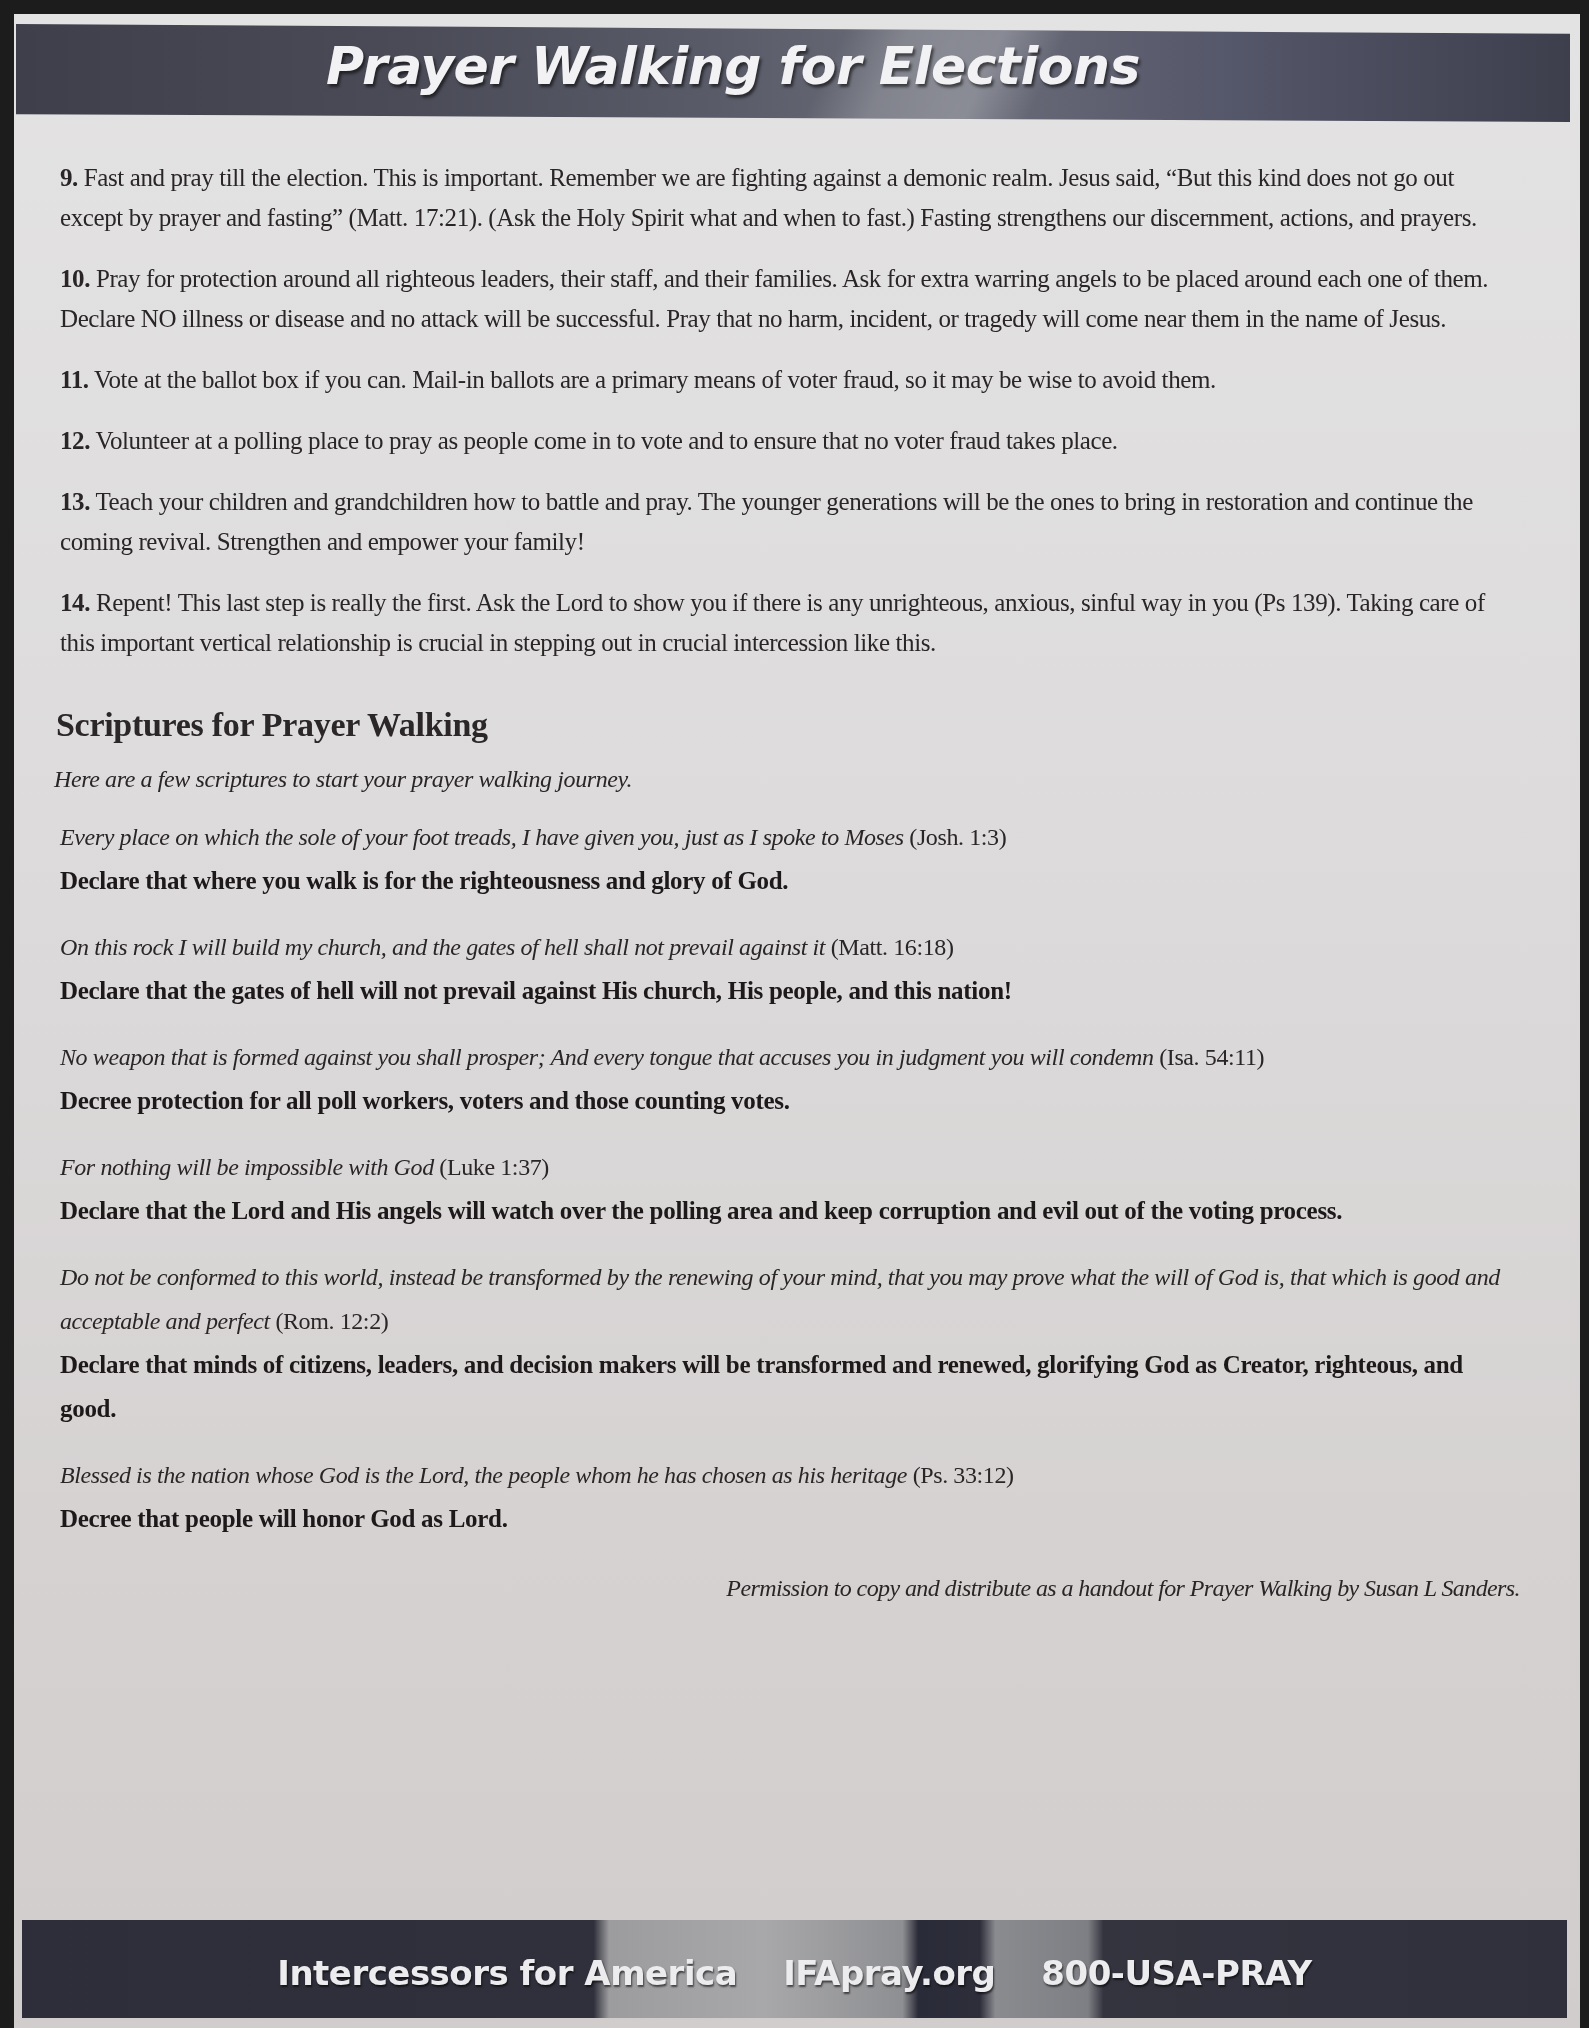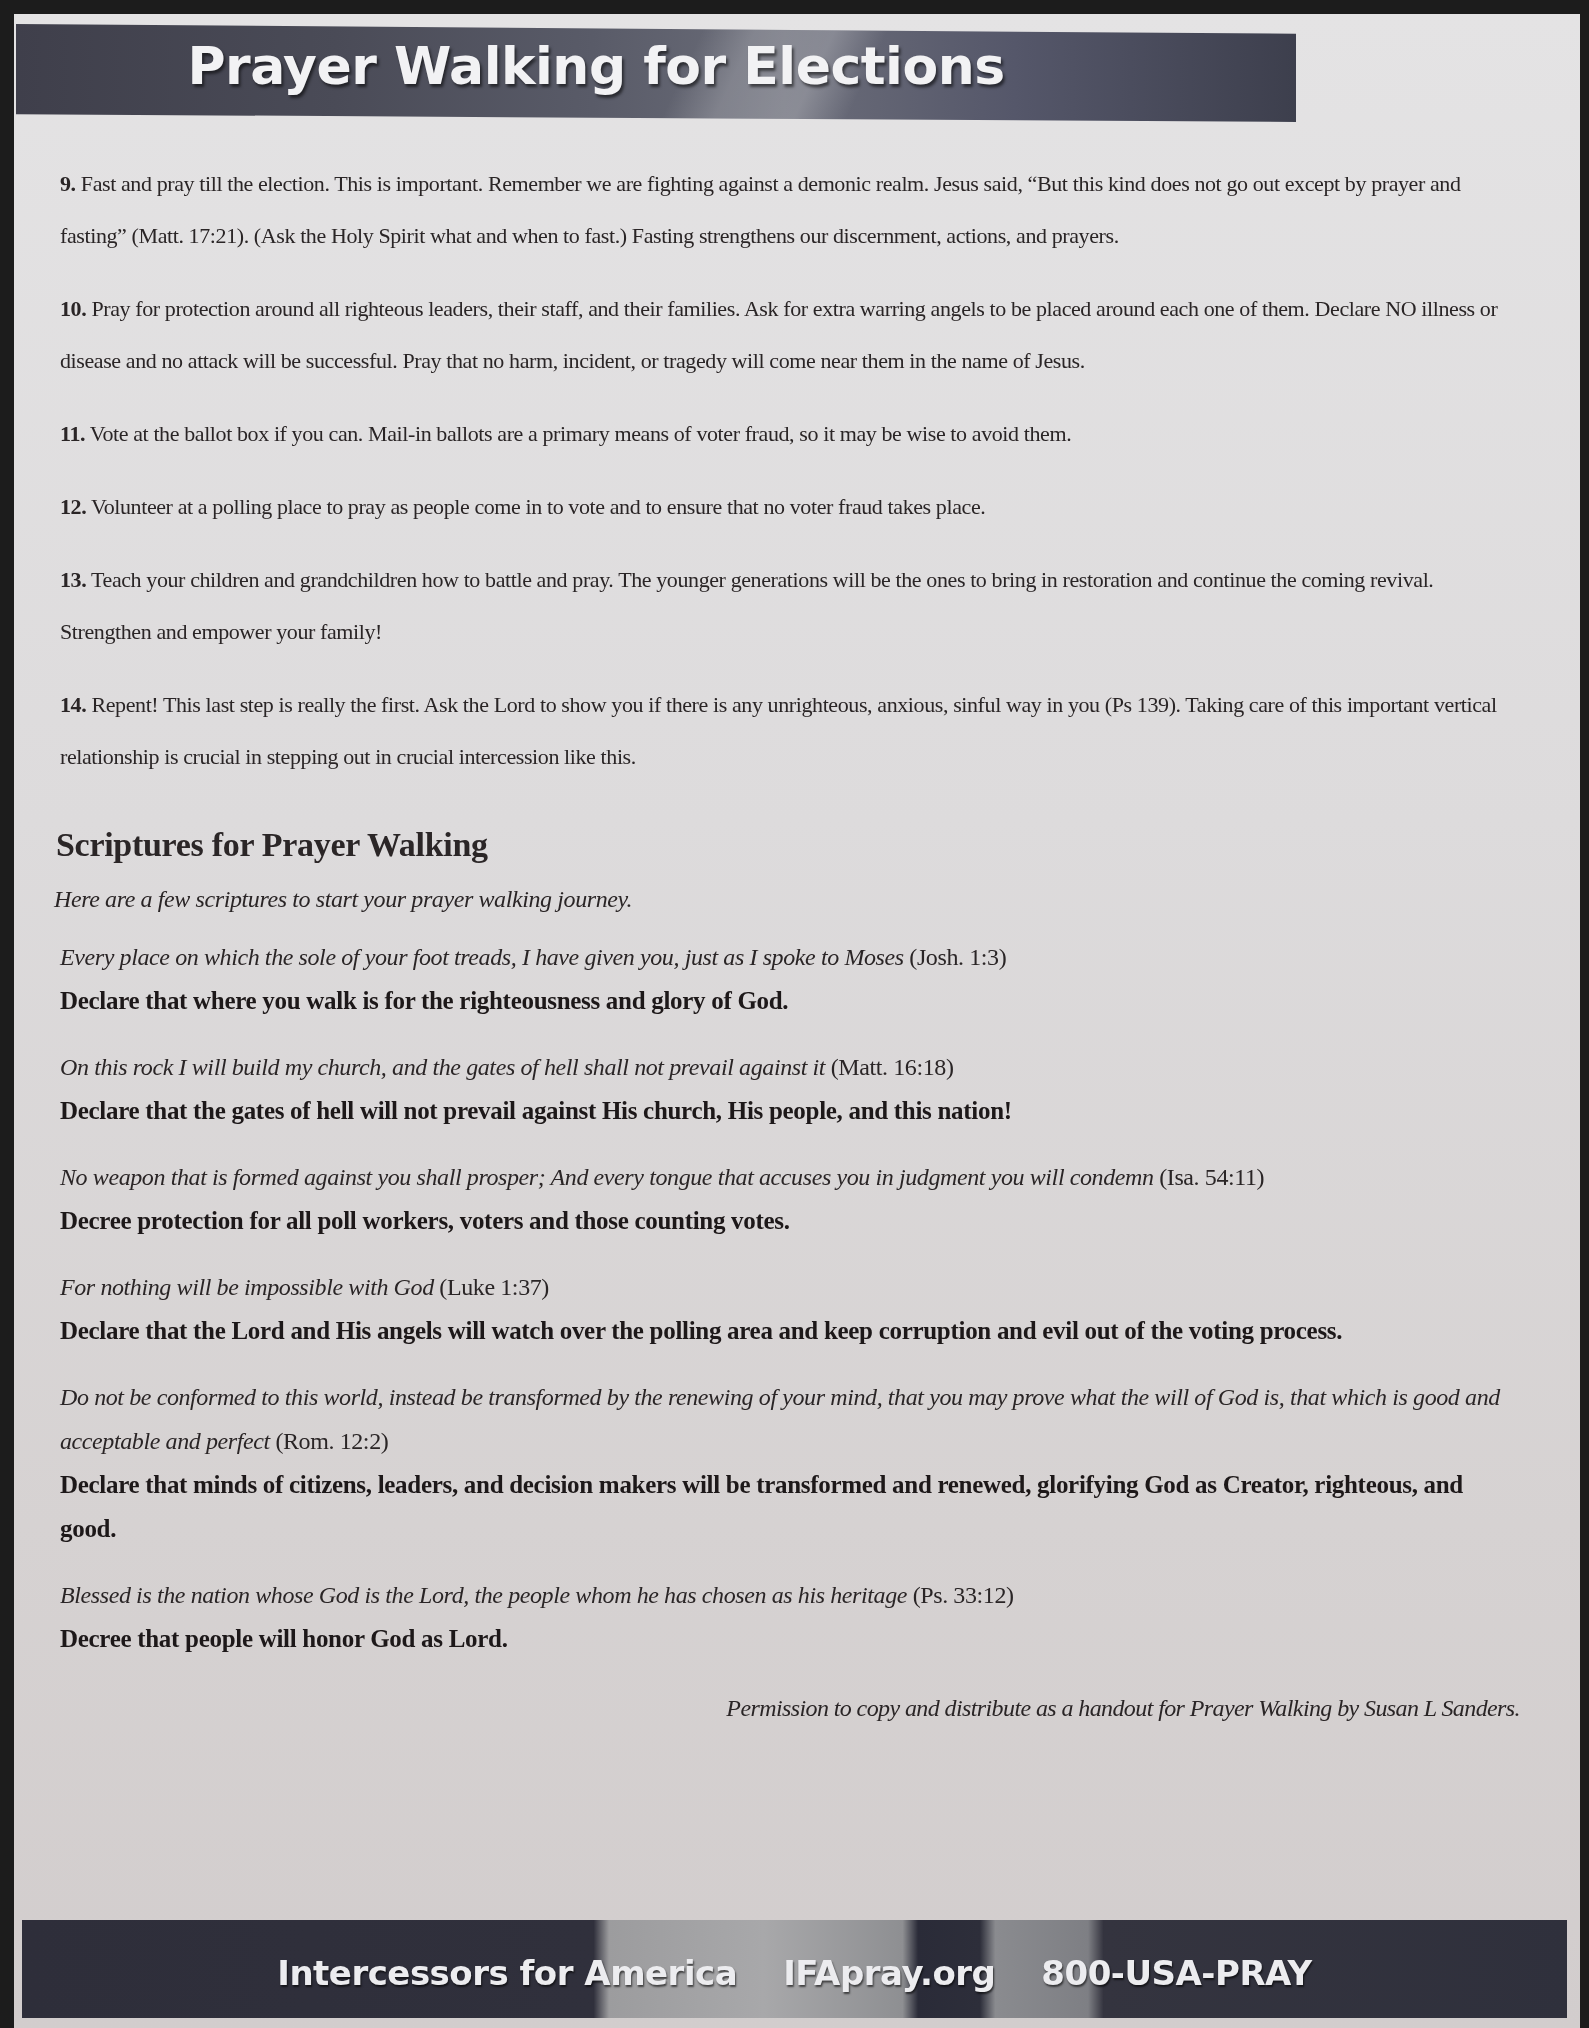--- a/index.html
+++ b/index.html
@@ -17,29 +17,30 @@
       top: 14px;
       width: 1566px;
       height: 2014px;
       background: linear-gradient(180deg, #e4e3e4 0%, #dddbdc 40%, #d6d2d2 75%, #d2cdcd 100%);
     }
 
     .header-banner {
       position: absolute;
       left: 16px;
       top: 24px;
-      width: 1280px;
+      width: 1554px;
       height: 98px;
       background:
         linear-gradient(115deg, rgba(255,255,255,0) 0%, rgba(255,255,255,0) 52%, rgba(255,255,255,0.18) 56%, rgba(255,255,255,0.22) 62%, rgba(255,255,255,0) 66%, rgba(255,255,255,0) 100%),
         linear-gradient(90deg, #3f3f4b 0%, #4a4b57 25%, #595b68 45%, #6b6d79 60%, #55576a 78%, #3d3f4d 100%);
       clip-path: polygon(0 0, 100% 10%, 100% 100%, 0 92%);
       display: flex;
       align-items: center;
       justify-content: center;
+      font-style: italic;
     }
     .header-title {
       font-family: "DejaVu Sans", "Liberation Sans", sans-serif;
       font-weight: bold;
       font-size: 52px;
       color: #f2f2f4;
       letter-spacing: -0.5px;
       text-shadow: 2px 3px 3px rgba(0,0,0,0.55);
       margin-left: -120px;
       margin-top: -14px;
@@ -47,22 +48,22 @@
 
     .content {
       position: absolute;
       left: 60px;
       top: 158px;
       width: 1460px;
       color: #2a2526;
       font-family: "Liberation Serif", "DejaVu Serif", serif;
     }
     .step {
-      font-size: 22px;
-      line-height: 52px;
+      font-size: 25px;
+      line-height: 40px;
       margin-bottom: 21px;
       letter-spacing: -0.4px;
     }
     .step .num { font-weight: bold; }
 
     .section-title {
       font-family: "Liberation Serif", "DejaVu Serif", serif;
       font-weight: bold;
       font-size: 34px;
       margin-top: 43px;

